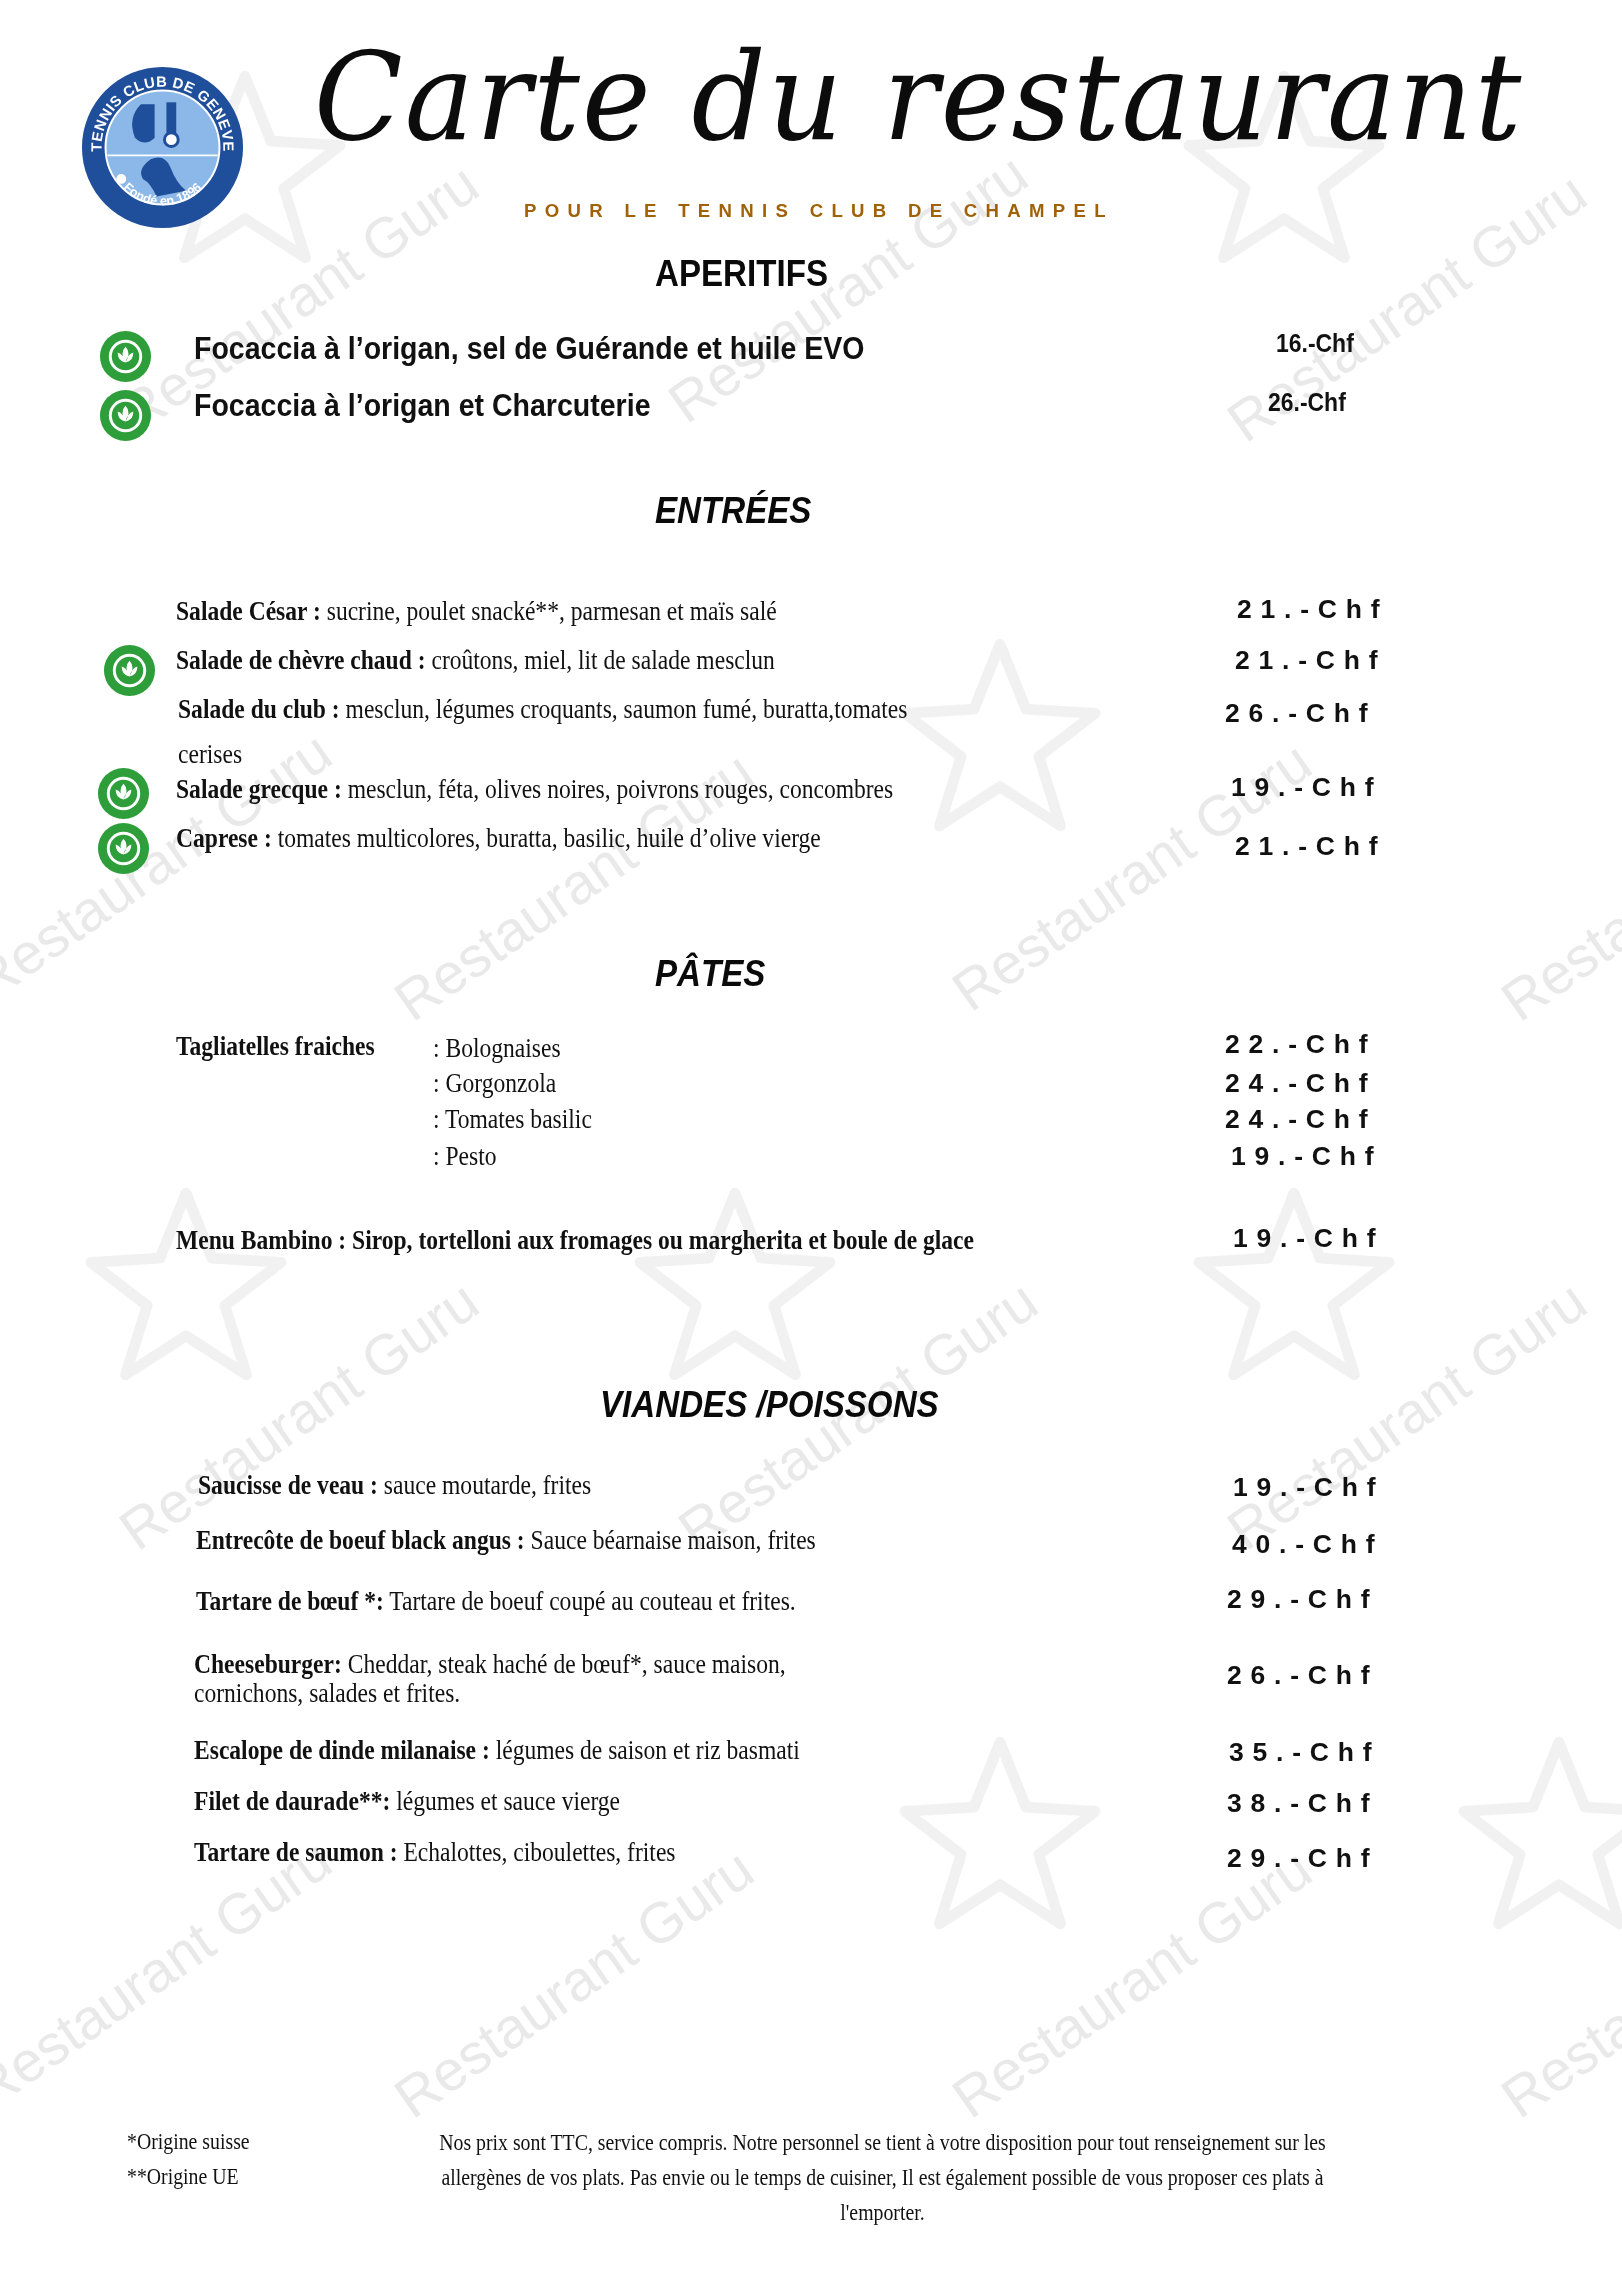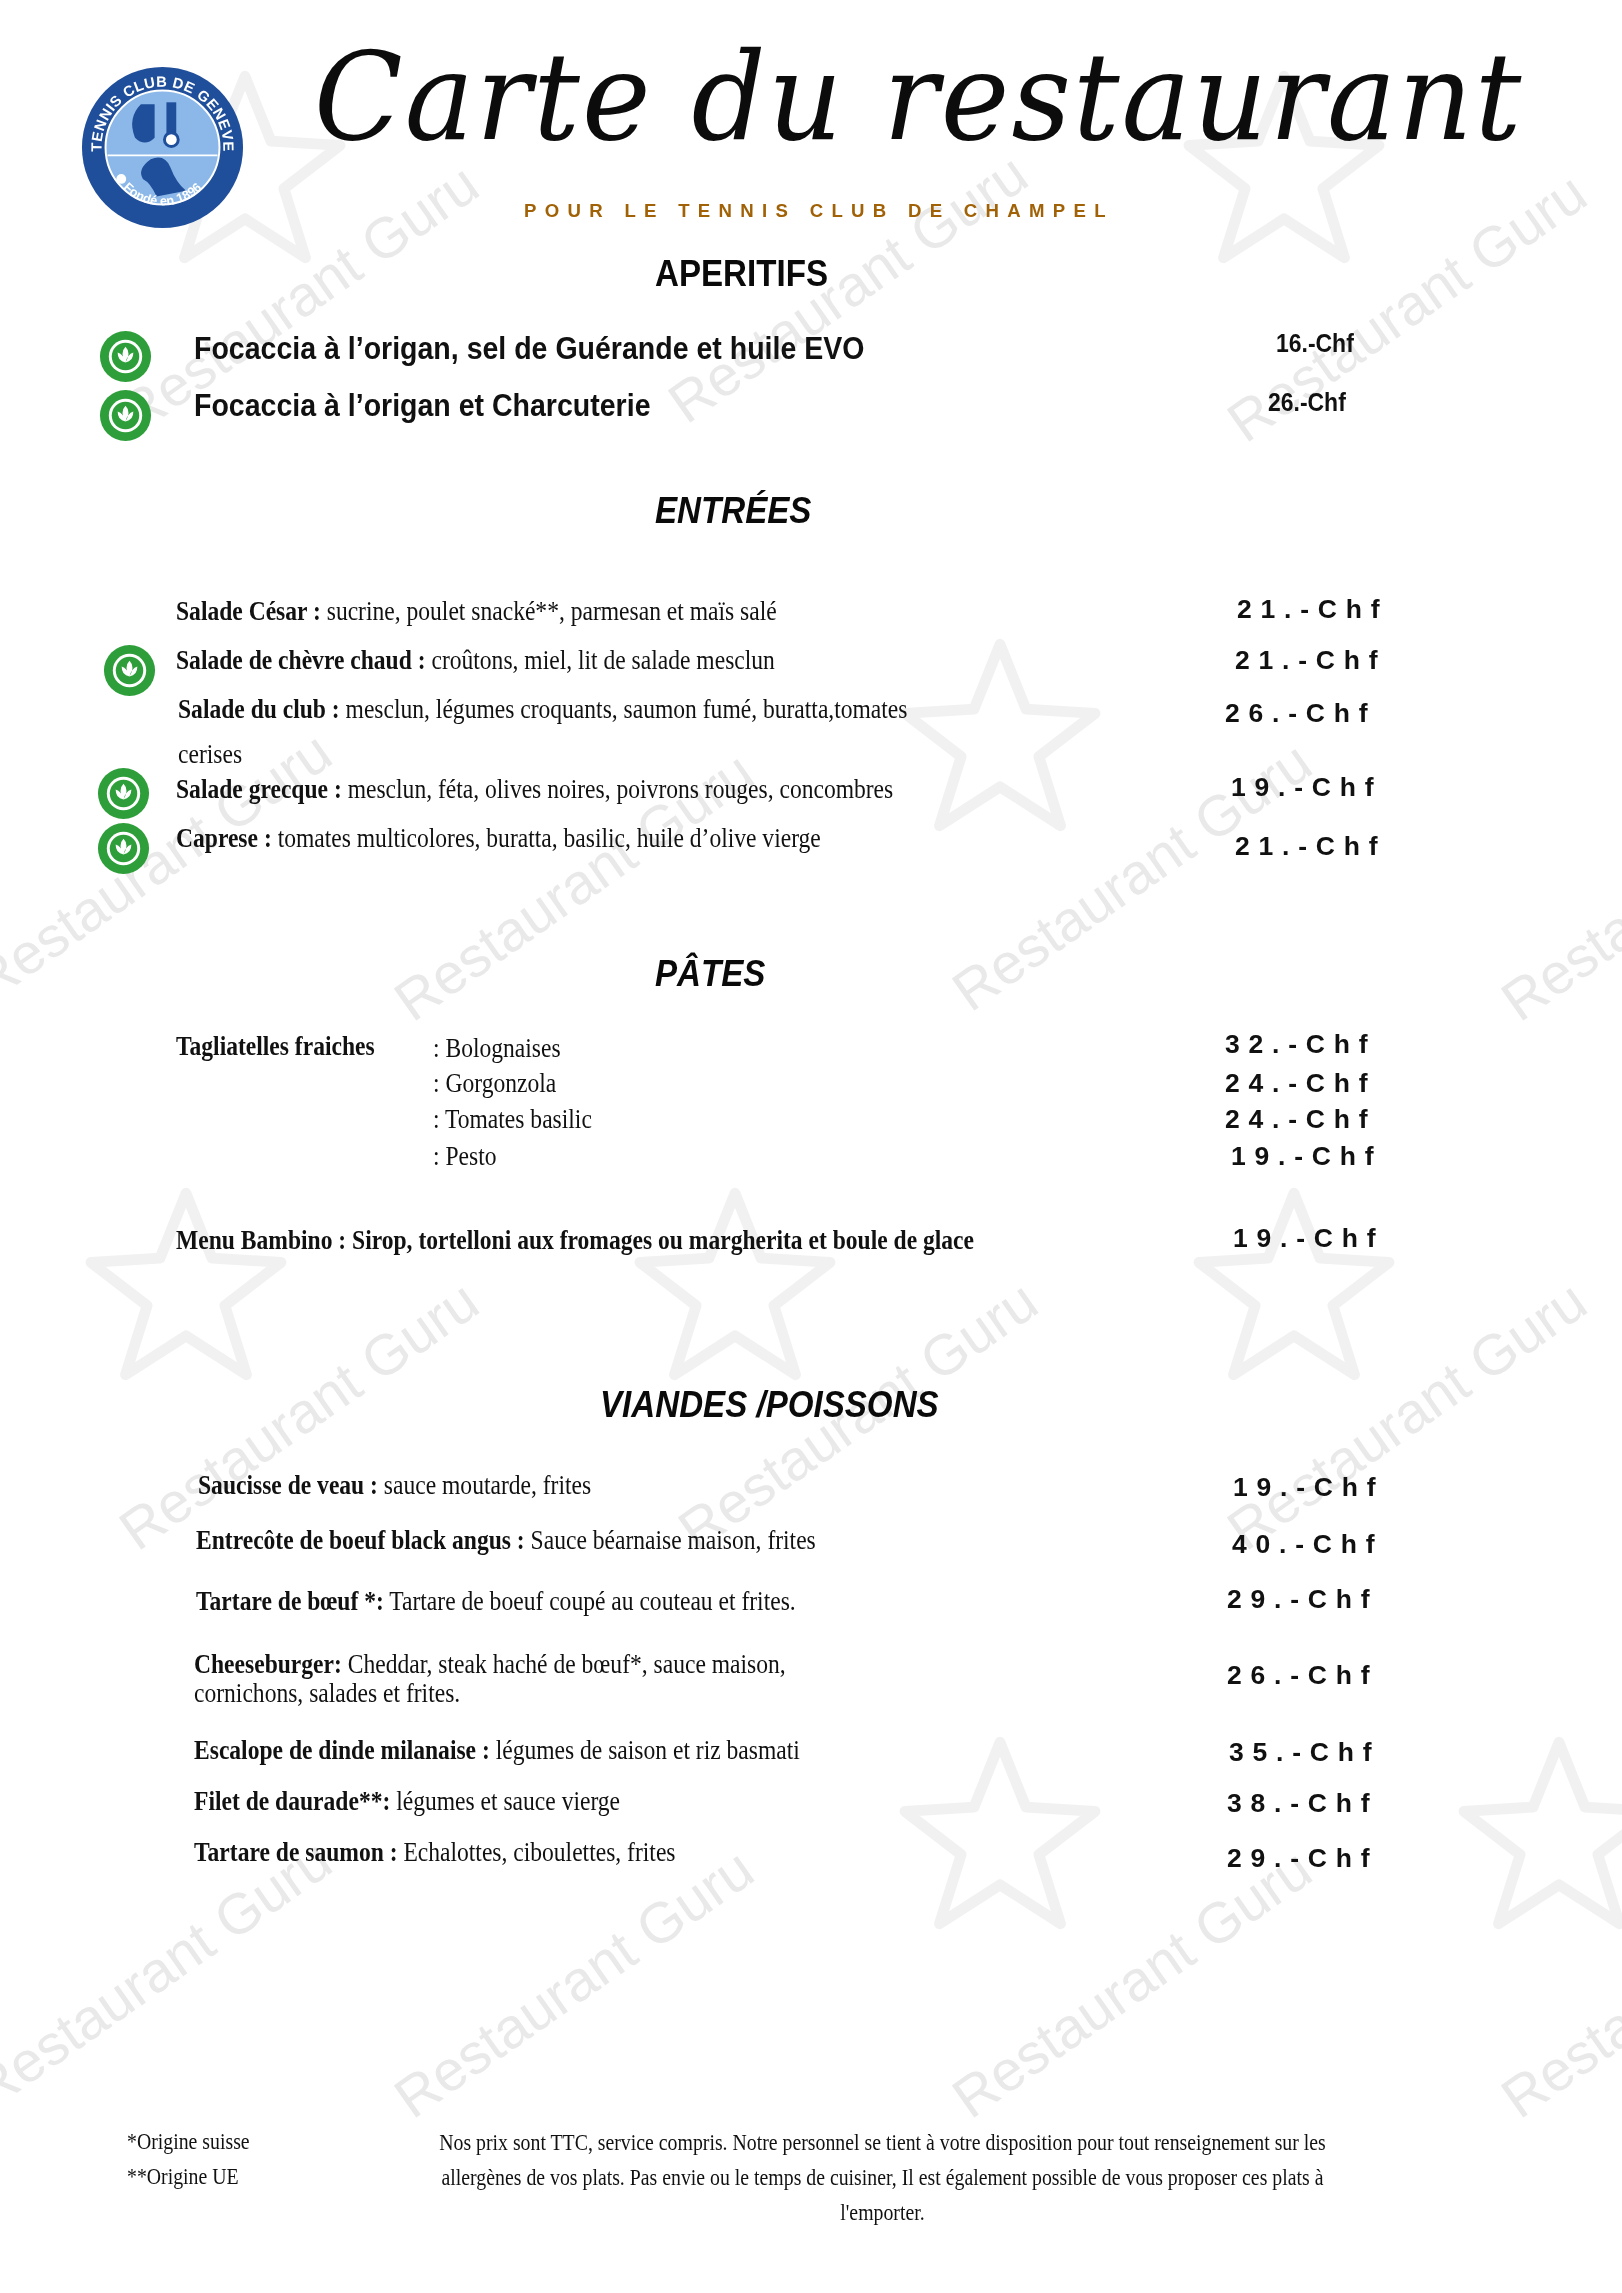--- a/index.html
+++ b/index.html
@@ -147,21 +147,21 @@
     <circle cx="28" cy="28" r="14" fill="#2e9e3a"></circle>
     <path d="M28 18 q6 6 0 16 q-6 -10 0 -16 z M20 24 q6 2 8 10 q-8 -1 -8 -10 z M36 24 q-6 2 -8 10 q8 -1 8 -10 z" fill="#ffffff"></path>
   </svg>
 <div class="abs dish" style="left:176px;top:823px;"><b>Caprese :</b><span class="desc"> tomates multicolores, buratta, basilic, huile d’olive vierge</span></div>
 <div class="abs price" style="left:1235px;top:831px;">21.-Chf</div>
 
 <div class="abs section-title italic" style="left:655px;top:953px;">PÂTES</div>
 
 <div class="abs dish" style="left:176px;top:1031px;"><b>Tagliatelles fraiches</b></div>
 <div class="abs dish" style="left:433px;top:1033px;">: Bolognaises</div>
-<div class="abs price" style="left:1225px;top:1029px;">32.-Chf</div>
+<div class="abs price" style="left:1225px;top:1029px;">22.-Chf</div>
 <div class="abs dish" style="left:433px;top:1068px;">: Gorgonzola</div>
 <div class="abs price" style="left:1225px;top:1068px;">24.-Chf</div>
 <div class="abs dish" style="left:433px;top:1104px;">: Tomates basilic</div>
 <div class="abs price" style="left:1225px;top:1104px;">24.-Chf</div>
 <div class="abs dish" style="left:433px;top:1141px;">: Pesto</div>
 <div class="abs price" style="left:1231px;top:1141px;">19.-Chf</div>
 
 <div class="abs dish" style="left:176px;top:1225px;"><b>Menu Bambino :</b><b> Sirop, tortelloni aux fromages ou margherita  et boule de glace</b></div>
 <div class="abs price" style="left:1233px;top:1223px;">19.-Chf</div>
 

